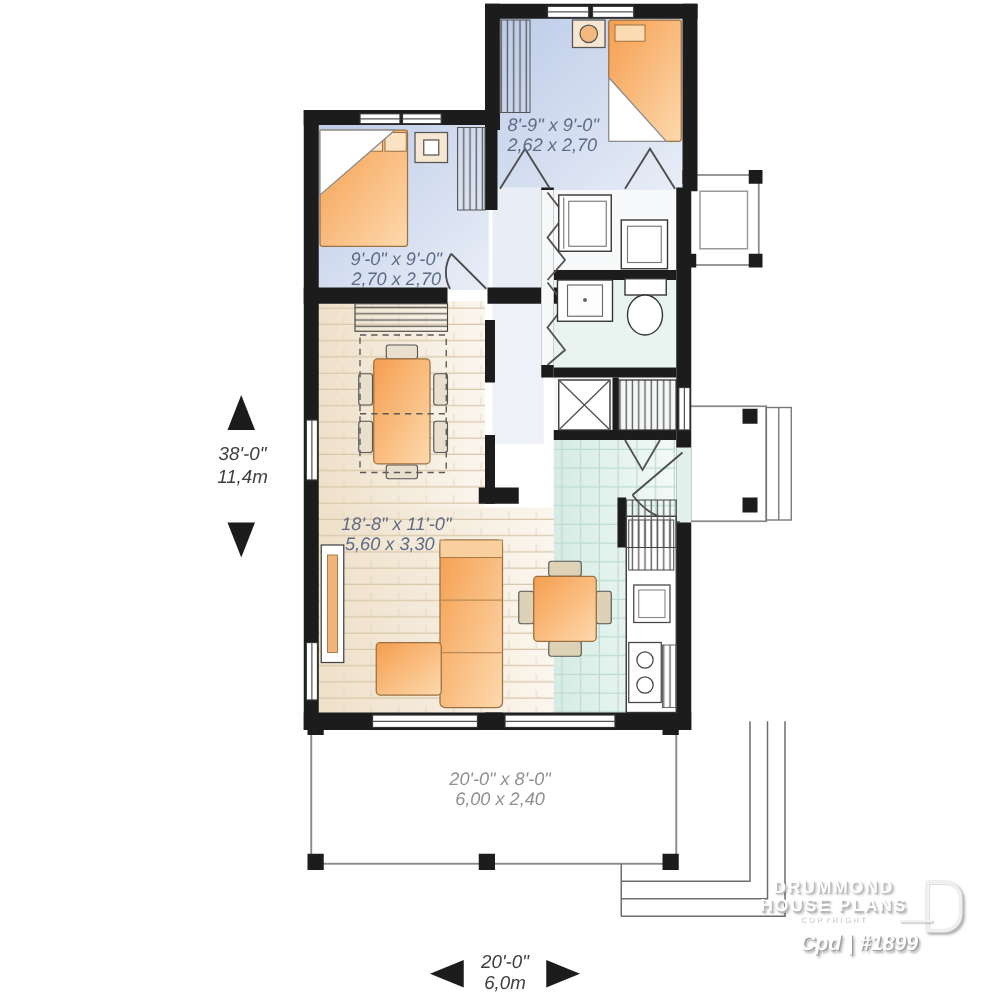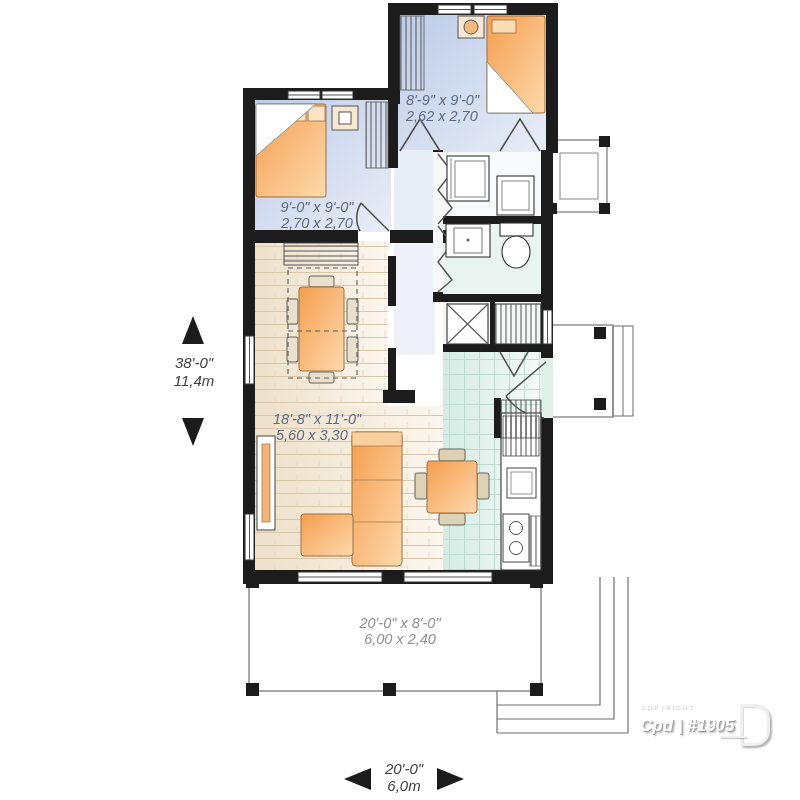--- a/index.html
+++ b/index.html
@@ -263,18 +263,22 @@
 
     <polygon points="344,779 371,768 371,790" fill="#1c1c1c"></polygon>
     <text x="404" y="774" font-size="15" fill="#404040" text-anchor="middle">20'-0"</text>
     <text x="404" y="791" font-size="15" fill="#404040" text-anchor="middle">6,0m</text>
     <polygon points="464,779 437,768 437,790" fill="#1c1c1c"></polygon>
   </g>
 </svg>
 
 
 <div class="brand">
+  <div class="brand-name">
+    <div>DRUMMOND</div>
+    <div>HOUSE PLANS</div>
+  </div>
   <div class="brand-copy">COPYRIGHT</div>
   <div class="brand-d"></div>
   <div class="brand-rule"></div>
-  <div class="brand-ref">Cpd | #1905</div>
+  <div class="brand-ref">Cpd | #1899</div>
 </div>
 </div>
 
 </body></html>

